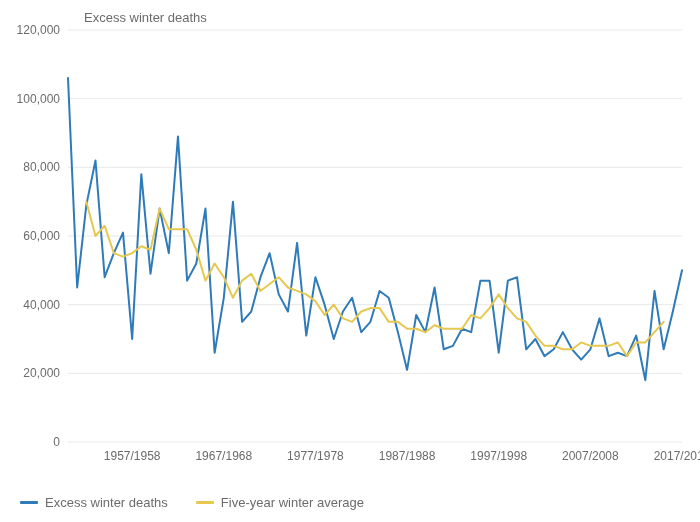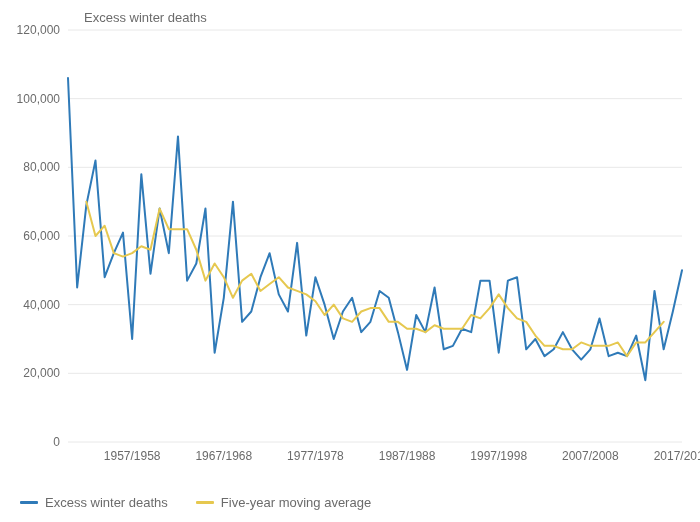--- a/index.html
+++ b/index.html
@@ -68,16 +68,16 @@
       <path d="M86.32835820895522,201.66666666666666 L95.49253731343283,236 L104.65671641791045,225.7 L113.82089552238806,253.16666666666669 L122.98507462686567,256.6 L132.14925373134326,253.16666666666669 L141.3134328358209,246.3 L150.47761194029852,249.73333333333332 L159.6417910447761,208.53333333333333 L168.80597014925374,229.13333333333333 L177.97014925373134,229.13333333333333 L187.13432835820896,229.13333333333333 L196.29850746268656,249.73333333333332 L205.46268656716418,280.6333333333333 L214.62686567164178,263.4666666666667 L223.7910447761194,277.2 L232.955223880597,297.8 L242.11940298507463,280.6333333333333 L251.28358208955223,273.76666666666665 L260.44776119402985,290.93333333333334 L269.6119402985075,284.0666666666667 L278.77611940298505,277.2 L287.94029850746267,287.5 L297.1044776119403,290.93333333333334 L306.2686567164179,294.3666666666666 L315.43283582089555,301.23333333333335 L324.5970149253731,314.96666666666664 L333.76119402985074,304.6666666666667 L342.92537313432837,318.4 L352.089552238806,321.8333333333333 L361.25373134328356,311.53333333333336 L370.4179104477612,308.1 L379.5820895522388,308.1 L388.7462686567164,321.8333333333333 L397.910447761194,321.8333333333333 L407.0746268656717,328.7 L416.23880597014926,328.7 L425.4029850746269,332.1333333333334 L434.56716417910445,325.26666666666665 L443.7313432835821,328.7 L452.8955223880597,328.7 L462.0597014925373,328.7 L471.22388059701495,314.96666666666664 L480.3880597014926,318.4 L489.55223880597015,308.1 L498.7164179104478,294.3666666666666 L507.88059701492534,308.1 L517.044776119403,318.4 L526.2089552238806,321.8333333333333 L535.3731343283582,335.56666666666666 L544.5373134328358,345.8666666666666 L553.7014925373135,345.8666666666666 L562.8656716417911,349.3 L572.0298507462687,349.3 L581.1940298507462,342.43333333333334 L590.3582089552239,345.8666666666666 L599.5223880597015,345.8666666666666 L608.6865671641791,345.8666666666666 L617.8507462686567,342.43333333333334 L627.0149253731344,356.16666666666663 L636.179104477612,342.43333333333334 L645.3432835820896,342.43333333333334 L654.5074626865671,332.1333333333334 L663.6716417910447,321.8333333333333" fill="none" stroke="#e6c84f" stroke-width="2" stroke-linejoin="round" stroke-linecap="round"></path>
     </svg>
 
   <div class="legend">
     <div class="legend-item">
       <span class="legend-swatch" style="background:#2f7ab8"></span>
       <span>Excess winter deaths</span>
     </div>
     <div class="legend-item">
       <span class="legend-swatch" style="background:#e6c84f"></span>
-      <span>Five-year moving average</span>
+      <span>Five-year winter average</span>
     </div>
   </div>
 </div>
 
 </body></html>

